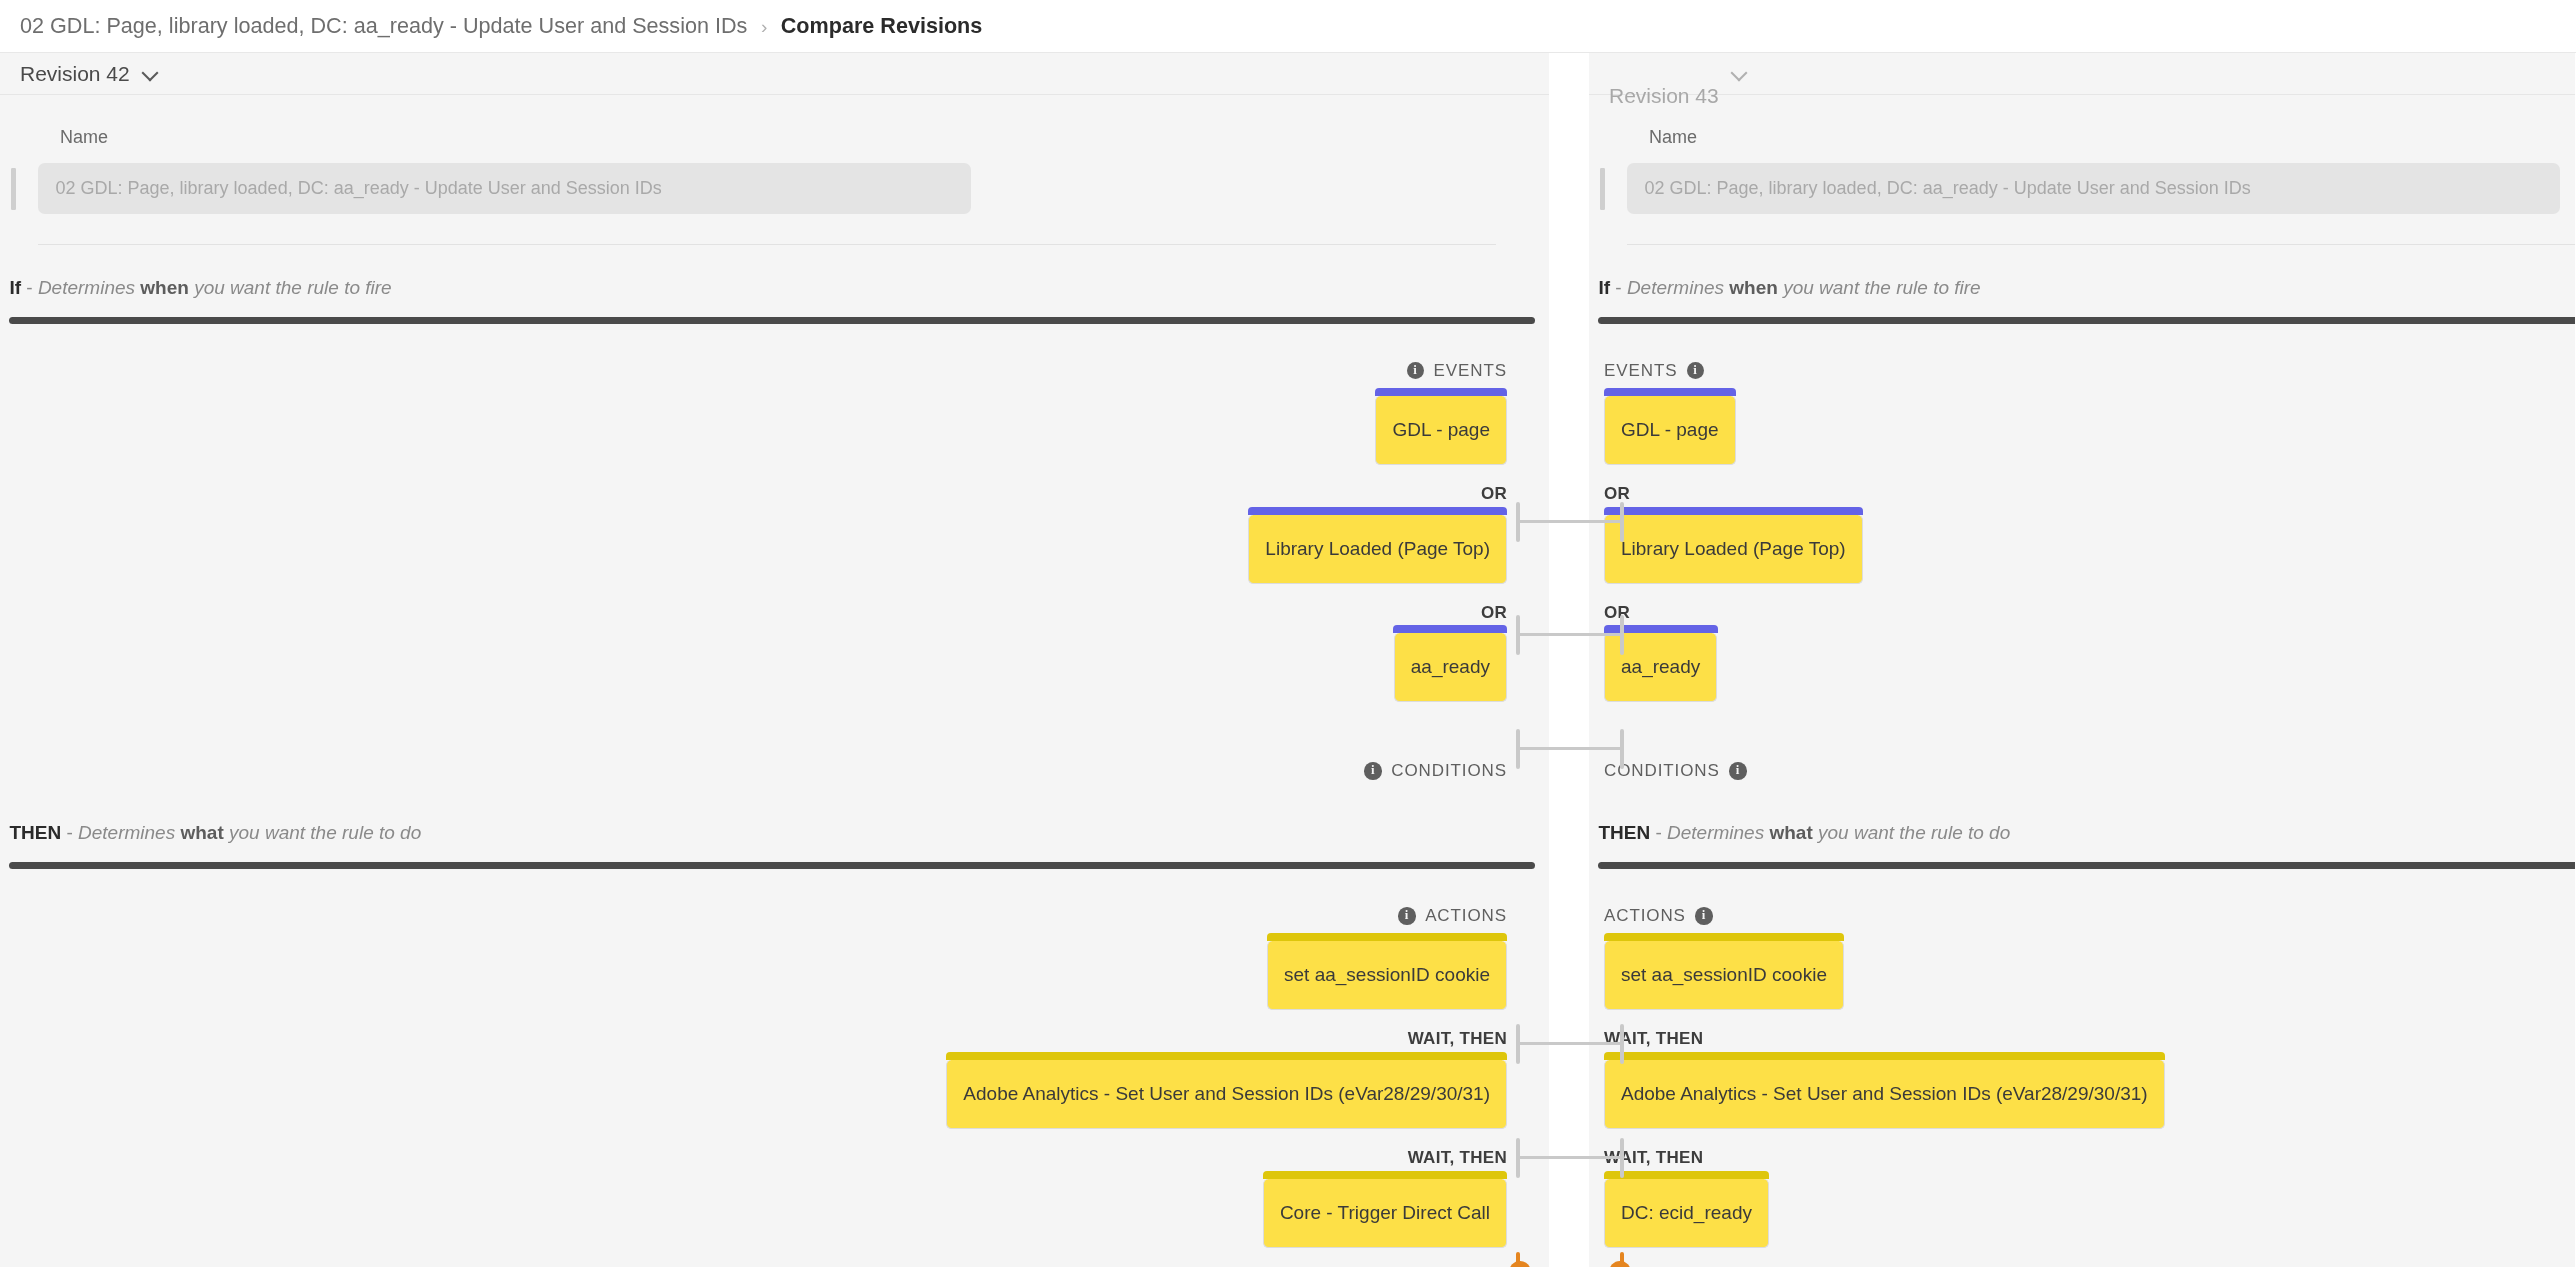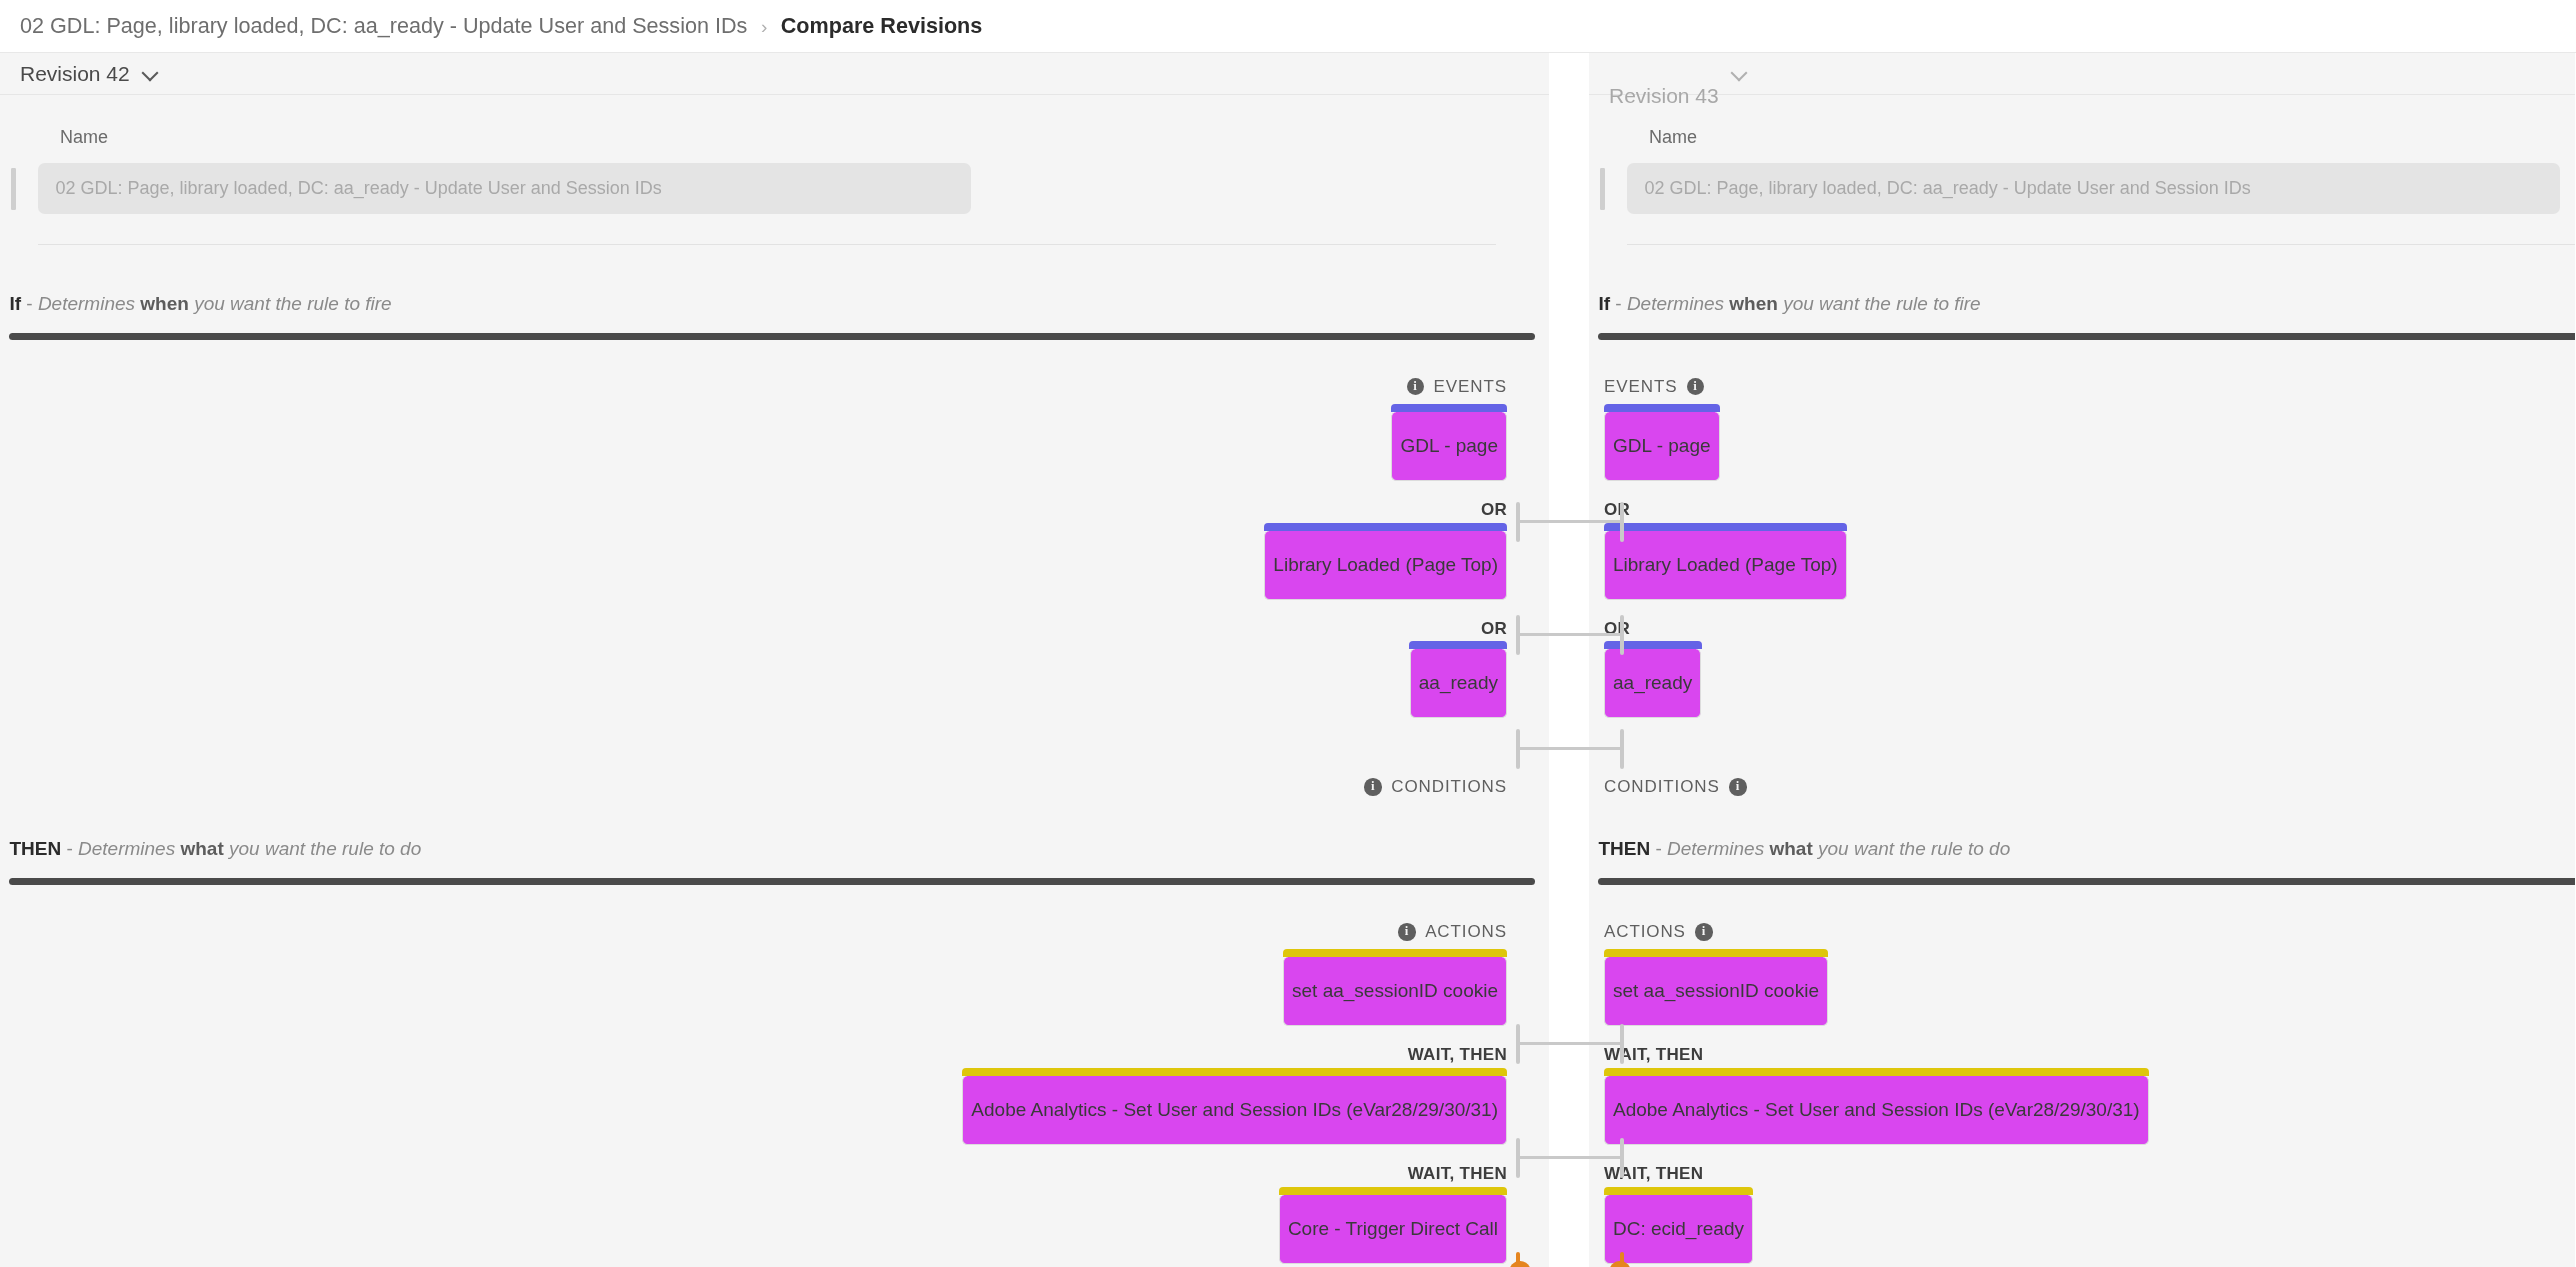--- a/index.html
+++ b/index.html
@@ -127,21 +127,21 @@
     margin-left: 38px;
     margin-top: 30px;
     width: 1458px;
     height: 1.3px;
     background: #e2e2e2;
   }
 
   
   .section-head {
     margin-left: 9.4px;
-    margin-top: 48px;
+    margin-top: 32px;
     font-size: 19px;
     white-space: nowrap;
   }
   .section-head .kw { font-weight: bold; color: #2b2b2b; }
   .section-head .dash { color: #8a8a8a; }
   .section-head .desc { font-style: italic; color: #8a8a8a; }
   .section-head .desc b { font-weight: bold; font-style: normal; color: #5d5d5d; }
 
   .section-bar {
     margin-left: 9.4px;
@@ -191,27 +191,27 @@
   }
   .conn-label.align-right { justify-content: flex-end; padding-right: 42px; }
   .conn-label.align-left  { justify-content: flex-start; padding-left: 15px; }
 
   
   .card-row { display: flex; height: 69px; align-items: stretch; }
   .card-row.align-right { justify-content: flex-end; padding-right: 42px; }
   .card-row.align-left  { justify-content: flex-start; padding-left: 15px; }
 
   .card {
-    background: #d946ef;
+    background: #fde047;
     border: 1.3px solid #dcdcdc;
     border-radius: 5.4px;
     border-top: none;
     display: flex;
     align-items: center;
-    padding: 0 8px;
+    padding: 0 16px;
     font-size: 19px;
     color: #3a3a3a;
     white-space: nowrap;
     position: relative;
     height: 100%;
   }
   .card::before {
     content: "";
     position: absolute;
     left: -1.3px; right: -1.3px; top: -8px;

